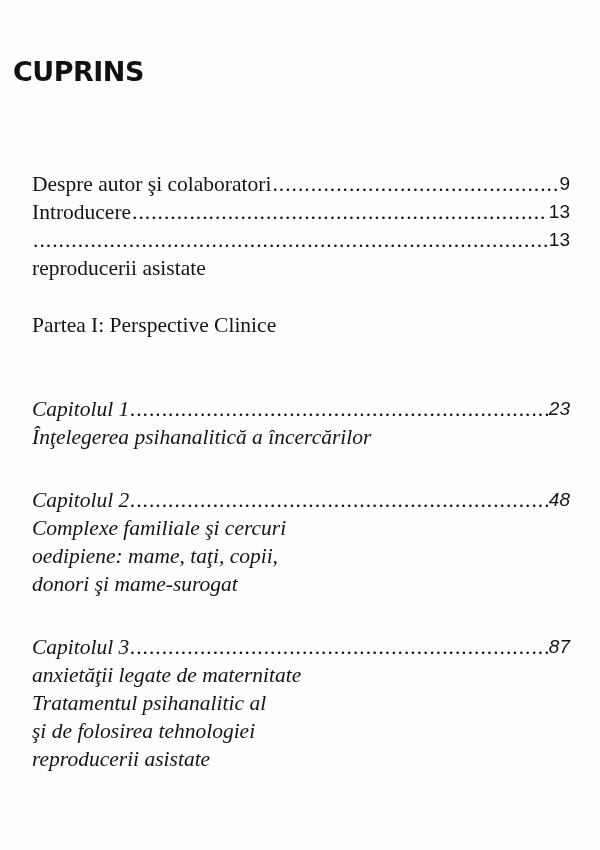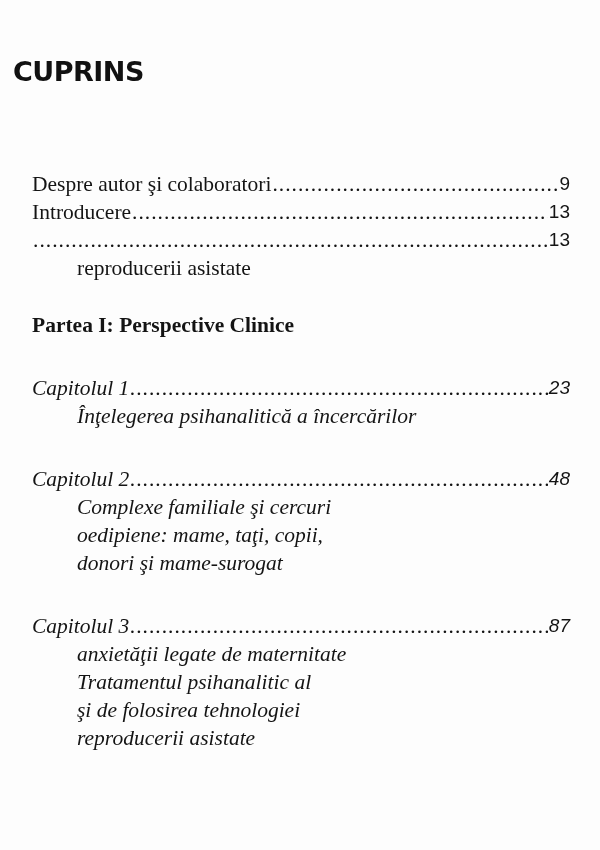--- a/index.html
+++ b/index.html
@@ -19,23 +19,23 @@
     .entry-line { display: flex; align-items: flex-start; white-space: nowrap; }
     .entry-line .label { flex: 0 0 auto; }
     .entry-line .dots {
       flex: 1 1 auto; overflow: hidden; margin: 0 1px;
       letter-spacing: 1px;
     }
     .entry-line .dots::after {
       content: "..........................................................................................................................";
     }
     .entry-line .page { flex: 0 0 auto; font-family: "Liberation Sans", sans-serif; font-size: 19px; }
-    .sub { white-space: nowrap; margin-left: 45px; }
+    .sub { white-space: nowrap; }
     .part {
-      font-weight: bold; margin-top: 29px; margin-bottom: 35px;
+      font-weight: normal; margin-top: 29px; margin-bottom: 56px;
     }
     .chapter { margin-bottom: 35px; font-style: italic; }
   </style>
 </head>
 <body>
 
 <div class="title">CUPRINS</div>
 
 <div class="toc">
 

